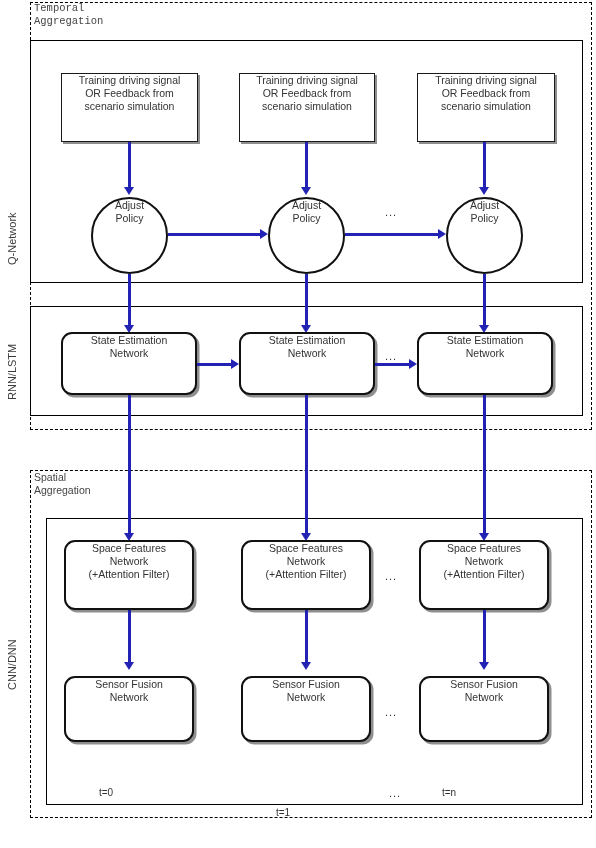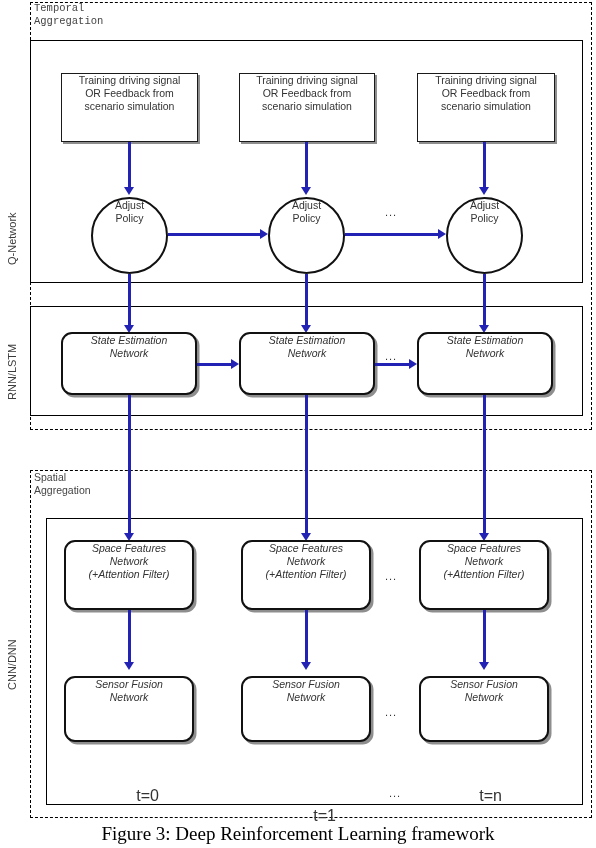--- a/index.html
+++ b/index.html
@@ -18,35 +18,35 @@
   .side-label{position:absolute;font-size:11px;color:#3a3a3a;
      transform:rotate(-90deg);transform-origin:left top;white-space:nowrap;}
 
   
   .node{position:absolute;box-sizing:border-box;background:#fff;
         display:flex;align-items:flex-start;justify-content:center;text-align:center;
         font-size:10.5px;color:#333;line-height:13px;}
   .node .inner{white-space:pre-line;padding:0 3px;}
 
   .node.rect{border:1.8px solid #1a1a1a;box-shadow:2px 2px 0 0 #8e8e8e;}
-  .node.round{border:2px solid #111;border-radius:11px;box-shadow:2.5px 2.5px 0 0 #8e8e8e;font-style:italic;}
+  .node.round{border:2px solid #111;border-radius:11px;box-shadow:2.5px 2.5px 0 0 #8e8e8e;}
   .node.circle{border:2.2px solid #111;border-radius:50%;}
 
   
   .vline{position:absolute;background:#2222b4;width:2.6px;}
   .hline{position:absolute;background:#2222b4;height:2.6px;}
   .arrow-down{position:absolute;width:0;height:0;
       border-left:5px solid transparent;border-right:5px solid transparent;
       border-top:8px solid #2222b4;}
   .arrow-right{position:absolute;width:0;height:0;
       border-top:5px solid transparent;border-bottom:5px solid transparent;
       border-left:8px solid #2222b4;}
 
   .ellipsis{position:absolute;font-size:11px;color:#333;letter-spacing:1px;}
-  .tlabel{position:absolute;font-size:16px;color:#333;text-align:right;}
+  .tlabel{position:absolute;font-size:10px;color:#333;text-align:left;}
 
   .figure-caption{position:absolute;left:0;width:596px;text-align:center;
       font-family:"Liberation Serif", serif;font-size:19px;color:#000;}
 </style>
 </head>
 <body>
 
 <div id="page">
 
   <div class="dashed-frame" style="left:30px;top:2px;width:562px;height:428px;"></div>
@@ -192,15 +192,14 @@
 Network</span>
   </div>
 
   <div class="ellipsis" style="left:385px;top:706px;">...</div>
 
   <div class="tlabel" style="left:99px;top:787px;width:60px;">t=0</div>
   <div class="tlabel" style="left:276px;top:807px;width:60px;">t=1</div>
   <div class="tlabel" style="left:442px;top:787px;width:60px;">t=n</div>
   <div class="ellipsis" style="left:389px;top:787px;">...</div>
 
-  <div class="figure-caption" style="top:823px;">Figure 3: Deep Reinforcement Learning framework</div>
 
 </div>
 
 </body></html>

